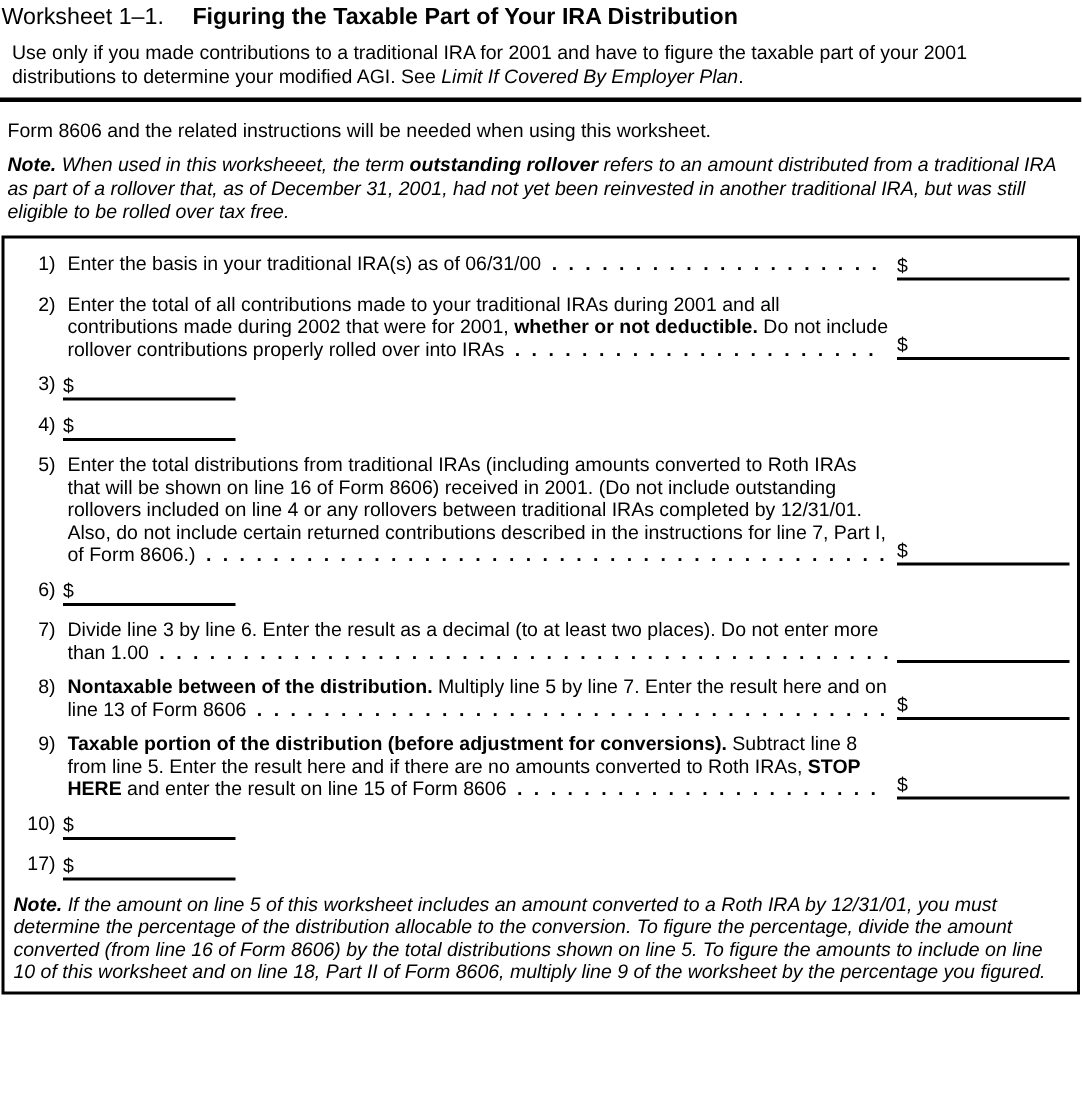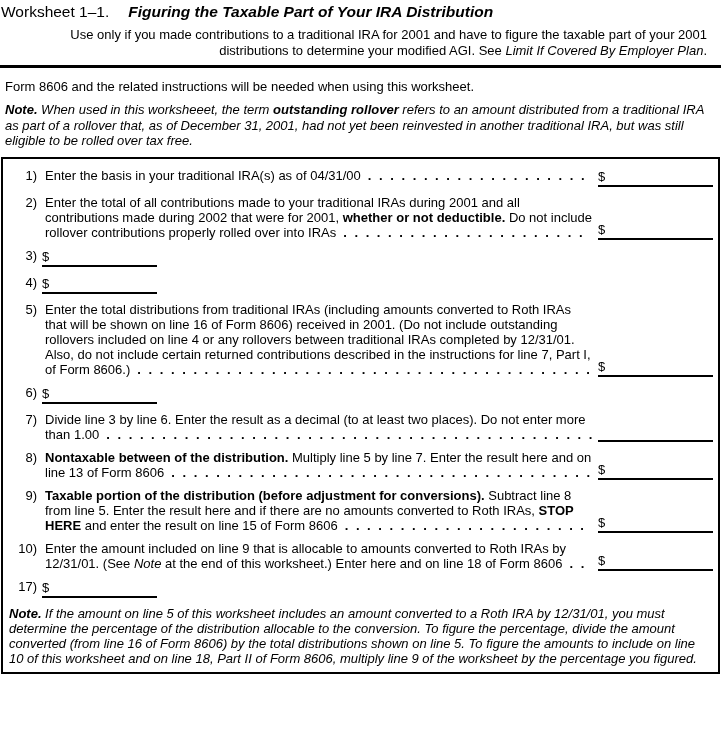--- a/index.html
+++ b/index.html
@@ -5,22 +5,22 @@
   html,body{margin:0;padding:0;}
   body{
     width:721px;height:729px;overflow:hidden;
     background:#fff;color:#000;
     font-family:"Liberation Sans",sans-serif;
     font-size:13px;
     -webkit-font-smoothing:antialiased;
   }
   .title{padding:3px 0 0 1px;font-size:15.5px;line-height:17px;}
   .t-prefix{margin-right:19px;}
-  .t-main{font-weight:bold;font-style:italic;}
-  .intro{margin:7px 14px 0 8px;line-height:15.5px;text-align:right;}
+  .t-main{font-weight:bold;}
+  .intro{margin:7px 14px 0 8px;line-height:15.5px;}
   .rule{margin-top:7px;height:3px;background:#000;width:721px;}
   .formnote{margin:11px 0 0 5px;line-height:15px;}
   .defnote{margin:8px 12px 0 5px;line-height:15.5px;font-style:italic;}
   .ws-box{
     margin:8px 1px 0 1px;
     border:2px solid #000;
     padding:9px 0 5px 4px;
     box-sizing:border-box;
   }
   .ws-row{display:flex;margin-bottom:8px;}
@@ -46,21 +46,21 @@
   <div class="rule"></div>
 
   <div class="formnote">Form 8606 and the related instructions will be needed when using this worksheet.</div>
 
   <div class="defnote"><span style="font-weight: bold; font-style: italic;">Note.</span><span style="font-style: italic;"> When used in this worksheeet, the term </span><span style="font-weight: bold; font-style: italic;">outstanding rollover</span><span style="font-style: italic;"> refers to an amount distributed from a traditional IRA as part of a rollover that, as of December 31, 2001, had not yet been reinvested in another traditional IRA, but was still eligible to be rolled over tax free.</span></div>
 
   <div class="ws-box">
     <div>
         <div class="ws-row">
           <div class="ws-num">1)</div>
-          <div class="ws-text"><span>Enter the basis in your traditional IRA(s) as of 04/31/00</span><span class="dots">. . . . . . . . . . . . . . . . . . . . </span></div>
+          <div class="ws-text"><span>Enter the basis in your traditional IRA(s) as of 06/31/00</span><span class="dots">. . . . . . . . . . . . . . . . . . . . </span></div>
           <div class="ws-answer">
             <div class="amount">
               <span class="dollar">$</span>
             </div>
           </div>
         </div>
         <div class="ws-row">
           <div class="ws-num">2)</div>
           <div class="ws-text"><span>Enter the total of all contributions made to your traditional IRAs during 2001 and all contributions made during 2002 that were for 2001, </span><span style="font-weight: bold;">whether or not deductible.</span><span> Do not include rollover contributions properly rolled over into IRAs</span><span class="dots">. . . . . . . . . . . . . . . . . . . . . . </span></div>
           <div class="ws-answer">
@@ -124,21 +124,20 @@
           <div class="ws-num">9)</div>
           <div class="ws-text"><span style="font-weight: bold;">Taxable portion of the distribution (before adjustment for conversions).</span><span> Subtract line 8 from line 5. Enter the result here and if there are no amounts converted to Roth IRAs, </span><span style="font-weight: bold;">STOP HERE</span><span> and enter the result on line 15 of Form 8606</span><span class="dots">. . . . . . . . . . . . . . . . . . . . . . </span></div>
           <div class="ws-answer">
             <div class="amount">
               <span class="dollar">$</span>
             </div>
           </div>
         </div>
         <div class="ws-row">
           <div class="ws-num">10)</div>
-          <div class="ws-text"><span>Enter the amount included on line 9 that is allocable to amounts converted to Roth IRAs by 12/31/01. (See </span><span style="font-style: italic;">Note</span><span> at the end of this worksheet.) Enter here and on line 18 of Form 8606</span><span class="dots">. . </span></div>
           <div class="ws-answer">
             <div class="amount">
               <span class="dollar">$</span>
             </div>
           </div>
         </div>
         <div class="ws-row">
           <div class="ws-num">17)</div>
           <div class="ws-answer">
             <div class="amount">

